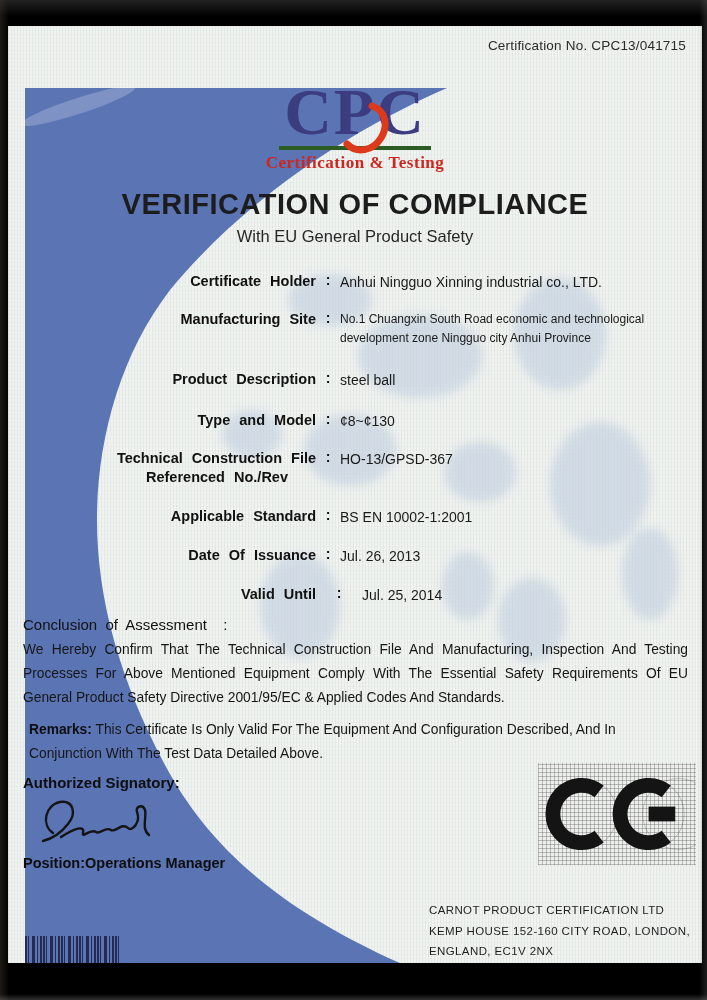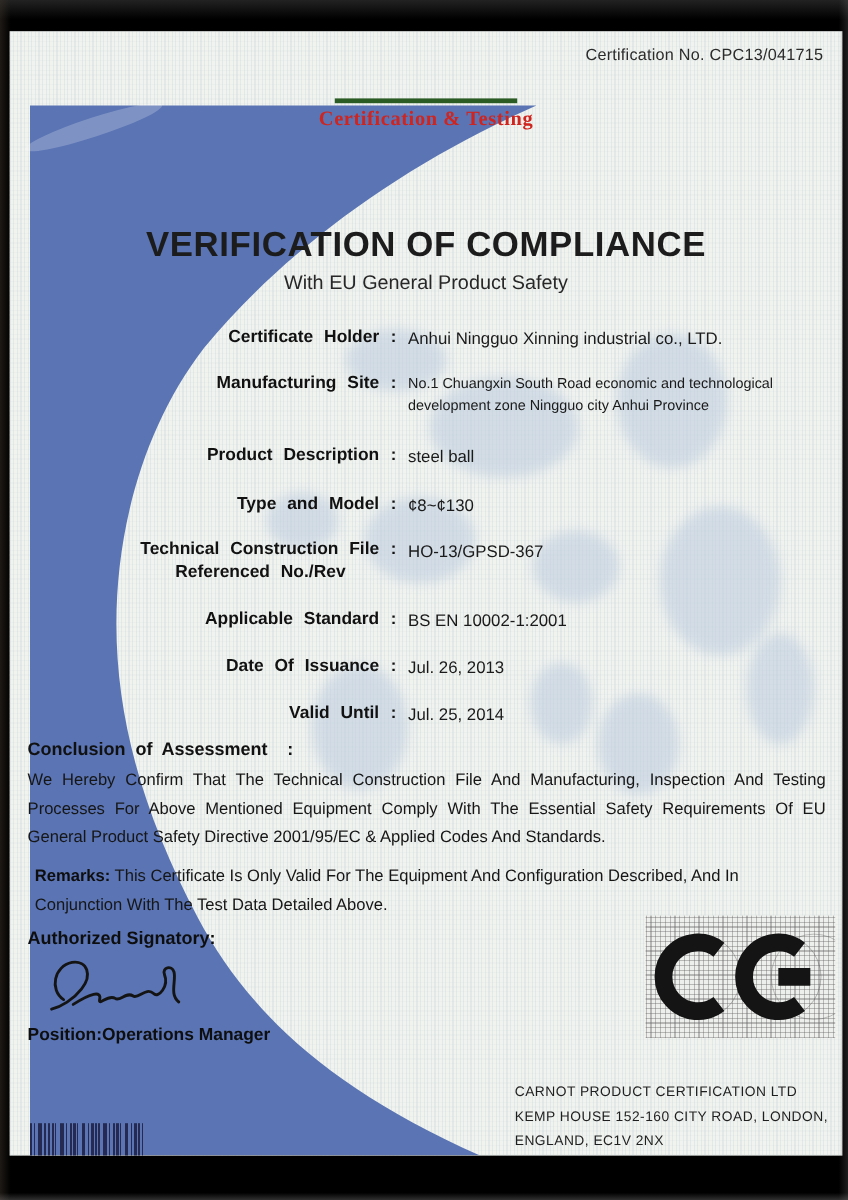--- a/index.html
+++ b/index.html
@@ -32,21 +32,21 @@
   .subtitle{font-size:16.5px;color:#272727;margin-top:5px;line-height:21px;}
 
   .fields{position:absolute;top:246px;left:0;width:100%;z-index:3;}
   .frow{display:grid;grid-template-columns:308px 24px 1fr;margin-bottom:18px;}
   .frow .lbl{font-weight:bold;font-size:14.5px;line-height:19px;color:#111;text-align:right;word-spacing:5px;}
   .frow .sep{font-weight:bold;font-size:14px;text-align:center;color:#111;}
   .frow .val{font-size:14px;line-height:20px;color:#1a1a1a;padding-right:12px;}
   .frow .val.small{font-size:12px;line-height:19px;letter-spacing:0;}
 
   .conclusion{position:absolute;top:590px;left:15px;right:14px;z-index:3;}
-  .conclusion .clabel{font-weight:bold;font-size:15px;color:#111;word-spacing:4px;}
+  .conclusion .clabel{font-weight:normal;font-size:15px;color:#111;word-spacing:4px;}
   .conclusion .cbody{margin-top:5px;font-size:13.8px;line-height:24px;color:#161616;text-align:justify;}
 
   .remarks{position:absolute;top:692px;left:21px;right:14px;z-index:3;font-size:13.8px;line-height:24px;color:#161616;}
   .remarks .rlabel{font-weight:bold;color:#0e0e0e;}
 
   .signatory{position:absolute;top:748px;left:15px;z-index:3;}
   .signatory .slabel{font-weight:bold;font-size:15px;color:#0e0e0e;}
   .sig-svg{display:block;margin:4px 0 0 10px;}
   .signatory .name,.signatory .position{font-weight:bold;font-size:14.5px;color:#0e0e0e;line-height:21px;}
 
@@ -97,20 +97,25 @@
         <ellipse cx="292" cy="580" rx="40" ry="52"></ellipse>
         <ellipse cx="524" cy="594" rx="34" ry="42"></ellipse>
         <ellipse cx="642" cy="548" rx="28" ry="46"></ellipse>
         <ellipse cx="460" cy="560" rx="26" ry="34"></ellipse>
       </g>
     </svg>
 
     <div class="cert-no">Certification No. CPC13/041715</div>
 
     <div class="logo">
+      <div class="logo-letters"><span>CP</span><span>C</span>
+        <svg class="logo-swoosh" width="54" height="56" viewBox="0 0 54 56">
+          <path d="M 6 46 C 16 56 32 53 40 40 C 48 27 44 12 31 8" fill="none" stroke="#dc3a1a" stroke-width="7" stroke-linecap="round"></path>
+        </svg>
+      </div>
       <div class="logo-rule"></div>
       <div class="logo-tagline">Certification &amp; Testing</div>
     </div>
 
     <div class="title-block">
       <div class="title">VERIFICATION OF COMPLIANCE</div>
       <div class="subtitle">With EU General Product Safety</div>
     </div>
 
     <div class="fields">
@@ -142,21 +147,21 @@
       <div class="frow" style="margin-top:20px;">
         <div class="lbl">Applicable Standard</div>
         <div class="sep">:</div>
         <div class="val">BS EN 10002-1:2001</div>
       </div>
       <div class="frow" style="margin-top:19px;">
         <div class="lbl">Date Of Issuance</div>
         <div class="sep">:</div>
         <div class="val">Jul. 26, 2013</div>
       </div>
-      <div class="frow" style="margin-top:19px;">
+      <div class="frow" style="margin-top:19px;gap:11px;">
         <div class="lbl">Valid Until</div>
         <div class="sep">:</div>
         <div class="val">Jul. 25, 2014</div>
       </div>
     </div>
 
     <div class="conclusion">
       <div class="clabel"><span>Conclusion of Assessment</span>&nbsp;&nbsp;<span>:</span></div>
       <div class="cbody">We Hereby Confirm That The Technical Construction File And Manufacturing, Inspection And Testing Processes For Above Mentioned Equipment Comply With The Essential Safety Requirements Of EU General Product Safety Directive 2001/95/EC &amp; Applied Codes And Standards.</div>
     </div>

